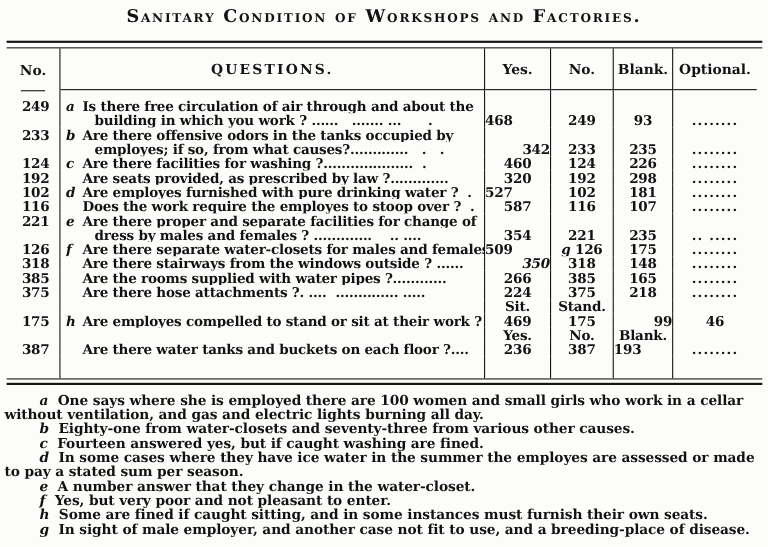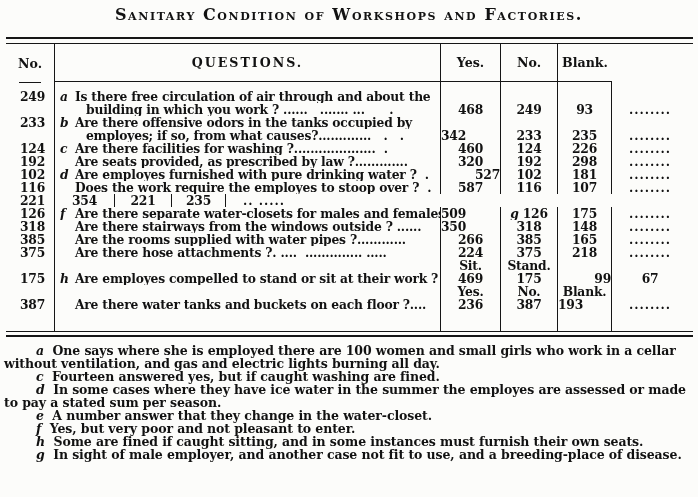--- a/index.html
+++ b/index.html
@@ -65,61 +65,62 @@
   <div class="top-rule"></div>
   <div class="thead">
     <div class="th th-no">
       <span>No.</span>
       <span class="no-dash"></span>
     </div>
     <div class="th th-q">QUESTIONS.</div>
     <div class="th th-yes">Yes.</div>
     <div class="th th-noc">No.</div>
     <div class="th th-blank">Blank.</div>
+    <div class="th th-opt">Optional.</div>
   </div>
   <div id="tbody">
       <div class="trow">
         <div class="cell c-no" style="height: 8px;"></div>
         <div class="cell c-q" style="height: 8px;"></div>
         <div class="cell c-yes" style="height: 8px;"></div>
         <div class="cell c-noc" style="height: 8px;"></div>
         <div class="cell c-blank" style="height: 8px;"></div>
         <div class="cell c-opt" style="height: 8px;"></div>
       </div>
       <div class="trow">
         <div class="cell c-no">
           <div class="q-line">249</div>
         </div>
         <div class="cell c-q">
           <div class="q-line"><div class="prefix">a</div><span>Is there free circulation of air through and about the</span></div>
           <div class="q-line q2">building in which you work ? ......   ....... ...      .</div>
         </div>
         <div class="cell vcell c-yes">
-          <div class="q-line" style="text-align: center;">468</div>
+          <div class="q-line" style="text-align: left;">468</div>
         </div>
         <div class="cell vcell c-noc">
           <div class="q-line" style="text-align: center;">249</div>
         </div>
         <div class="cell vcell c-blank">
           <div class="q-line" style="text-align: center;">93</div>
         </div>
         <div class="cell vcell c-opt">
           <div class="q-line dots" style="text-align: center;">........</div>
         </div>
       </div>
       <div class="trow">
         <div class="cell c-no">
           <div class="q-line">233</div>
         </div>
         <div class="cell c-q">
           <div class="q-line"><div class="prefix">b</div><span>Are there offensive odors in the tanks occupied by</span></div>
           <div class="q-line q2">employes; if so, from what causes?.............   .   .</div>
         </div>
         <div class="cell vcell c-yes">
-          <div class="q-line" style="text-align: left;">342</div>
+          <div class="q-line" style="text-align: right;">342</div>
         </div>
         <div class="cell vcell c-noc">
           <div class="q-line" style="text-align: center;">233</div>
         </div>
         <div class="cell vcell c-blank">
           <div class="q-line" style="text-align: center;">235</div>
         </div>
         <div class="cell vcell c-opt">
           <div class="q-line dots" style="text-align: center;">........</div>
         </div>
@@ -165,21 +166,21 @@
         </div>
       </div>
       <div class="trow">
         <div class="cell c-no">
           <div class="q-line">102</div>
         </div>
         <div class="cell c-q">
           <div class="q-line"><div class="prefix">d</div><span>Are employes furnished with pure drinking water ?  .</span></div>
         </div>
         <div class="cell vcell c-yes">
-          <div class="q-line" style="text-align: right;">527</div>
+          <div class="q-line" style="text-align: left;">527</div>
         </div>
         <div class="cell vcell c-noc">
           <div class="q-line" style="text-align: center;">102</div>
         </div>
         <div class="cell vcell c-blank">
           <div class="q-line" style="text-align: center;">181</div>
         </div>
         <div class="cell vcell c-opt">
           <div class="q-line dots" style="text-align: center;">........</div>
         </div>
@@ -201,20 +202,24 @@
           <div class="q-line" style="text-align: center;">107</div>
         </div>
         <div class="cell vcell c-opt">
           <div class="q-line dots" style="text-align: center;">........</div>
         </div>
       </div>
       <div class="trow">
         <div class="cell c-no">
           <div class="q-line">221</div>
         </div>
+        <div class="cell c-q">
+          <div class="q-line"><div class="prefix">e</div><span>Are there proper and separate facilities for change of</span></div>
+          <div class="q-line q2">dress by males and females ? .............    .. ....</div>
+        </div>
         <div class="cell vcell c-yes">
           <div class="q-line" style="text-align: center;">354</div>
         </div>
         <div class="cell vcell c-noc">
           <div class="q-line" style="text-align: center;">221</div>
         </div>
         <div class="cell vcell c-blank">
           <div class="q-line" style="text-align: center;">235</div>
         </div>
         <div class="cell vcell c-opt">
@@ -242,21 +247,21 @@
         </div>
       </div>
       <div class="trow">
         <div class="cell c-no">
           <div class="q-line">318</div>
         </div>
         <div class="cell c-q">
           <div class="q-line"><div class="prefix"></div><span>Are there stairways from the windows outside ? ......</span></div>
         </div>
         <div class="cell vcell c-yes">
-          <div class="q-line" style="text-align: left;">350</div>
+          <div class="q-line" style="text-align: right; font-style: italic;">350</div>
         </div>
         <div class="cell vcell c-noc">
           <div class="q-line" style="text-align: center;">318</div>
         </div>
         <div class="cell vcell c-blank">
           <div class="q-line" style="text-align: center;">148</div>
         </div>
         <div class="cell vcell c-opt">
           <div class="q-line dots" style="text-align: center;">........</div>
         </div>
@@ -323,21 +328,21 @@
         <div class="cell vcell c-yes">
           <div class="q-line" style="text-align: center;">469</div>
         </div>
         <div class="cell vcell c-noc">
           <div class="q-line" style="text-align: center;">175</div>
         </div>
         <div class="cell vcell c-blank">
           <div class="q-line" style="text-align: right;">99</div>
         </div>
         <div class="cell vcell c-opt">
-          <div class="q-line" style="text-align: center;">67</div>
+          <div class="q-line" style="text-align: center;">46</div>
         </div>
       </div>
       <div class="trow">
         <div class="cell c-no"></div>
         <div class="cell c-q" style="min-height: 13px;"></div>
         <div class="cell vcell c-yes">
           <div class="q-line" style="text-align: center;">Yes.</div>
         </div>
         <div class="cell vcell c-noc">
           <div class="q-line" style="text-align: center;">No.</div>
@@ -374,19 +379,20 @@
         <div class="cell c-noc" style="height: 20px;"></div>
         <div class="cell c-blank" style="height: 20px;"></div>
         <div class="cell c-opt" style="height: 20px;"></div>
       </div>
     </div>
   <div class="bottom-rule"></div>
 </div>
 
 <div class="footnotes" id="footnotes">
     <p class="fn"><span class="fletter">a</span><span>&nbsp; One says where she is employed there are 100 women and small girls who work in a cellar without ventilation, and gas and electric lights burning all day.</span></p>
+    <p class="fn"><span class="fletter">b</span><span>&nbsp; Eighty-one from water-closets and seventy-three from various other causes.</span></p>
     <p class="fn"><span class="fletter">c</span><span>&nbsp; Fourteen answered yes, but if caught washing are fined.</span></p>
     <p class="fn"><span class="fletter">d</span><span>&nbsp; In some cases where they have ice water in the summer the employes are assessed or made to pay a stated sum per season.</span></p>
     <p class="fn"><span class="fletter">e</span><span>&nbsp; A number answer that they change in the water-closet.</span></p>
     <p class="fn"><span class="fletter">f</span><span>&nbsp; Yes, but very poor and not pleasant to enter.</span></p>
     <p class="fn"><span class="fletter">h</span><span>&nbsp; Some are fined if caught sitting, and in some instances must furnish their own seats.</span></p>
     <p class="fn"><span class="fletter">g</span><span>&nbsp; In sight of male employer, and another case not fit to use, and a breeding-place of disease.</span></p>
   </div>
 
 </body></html>

